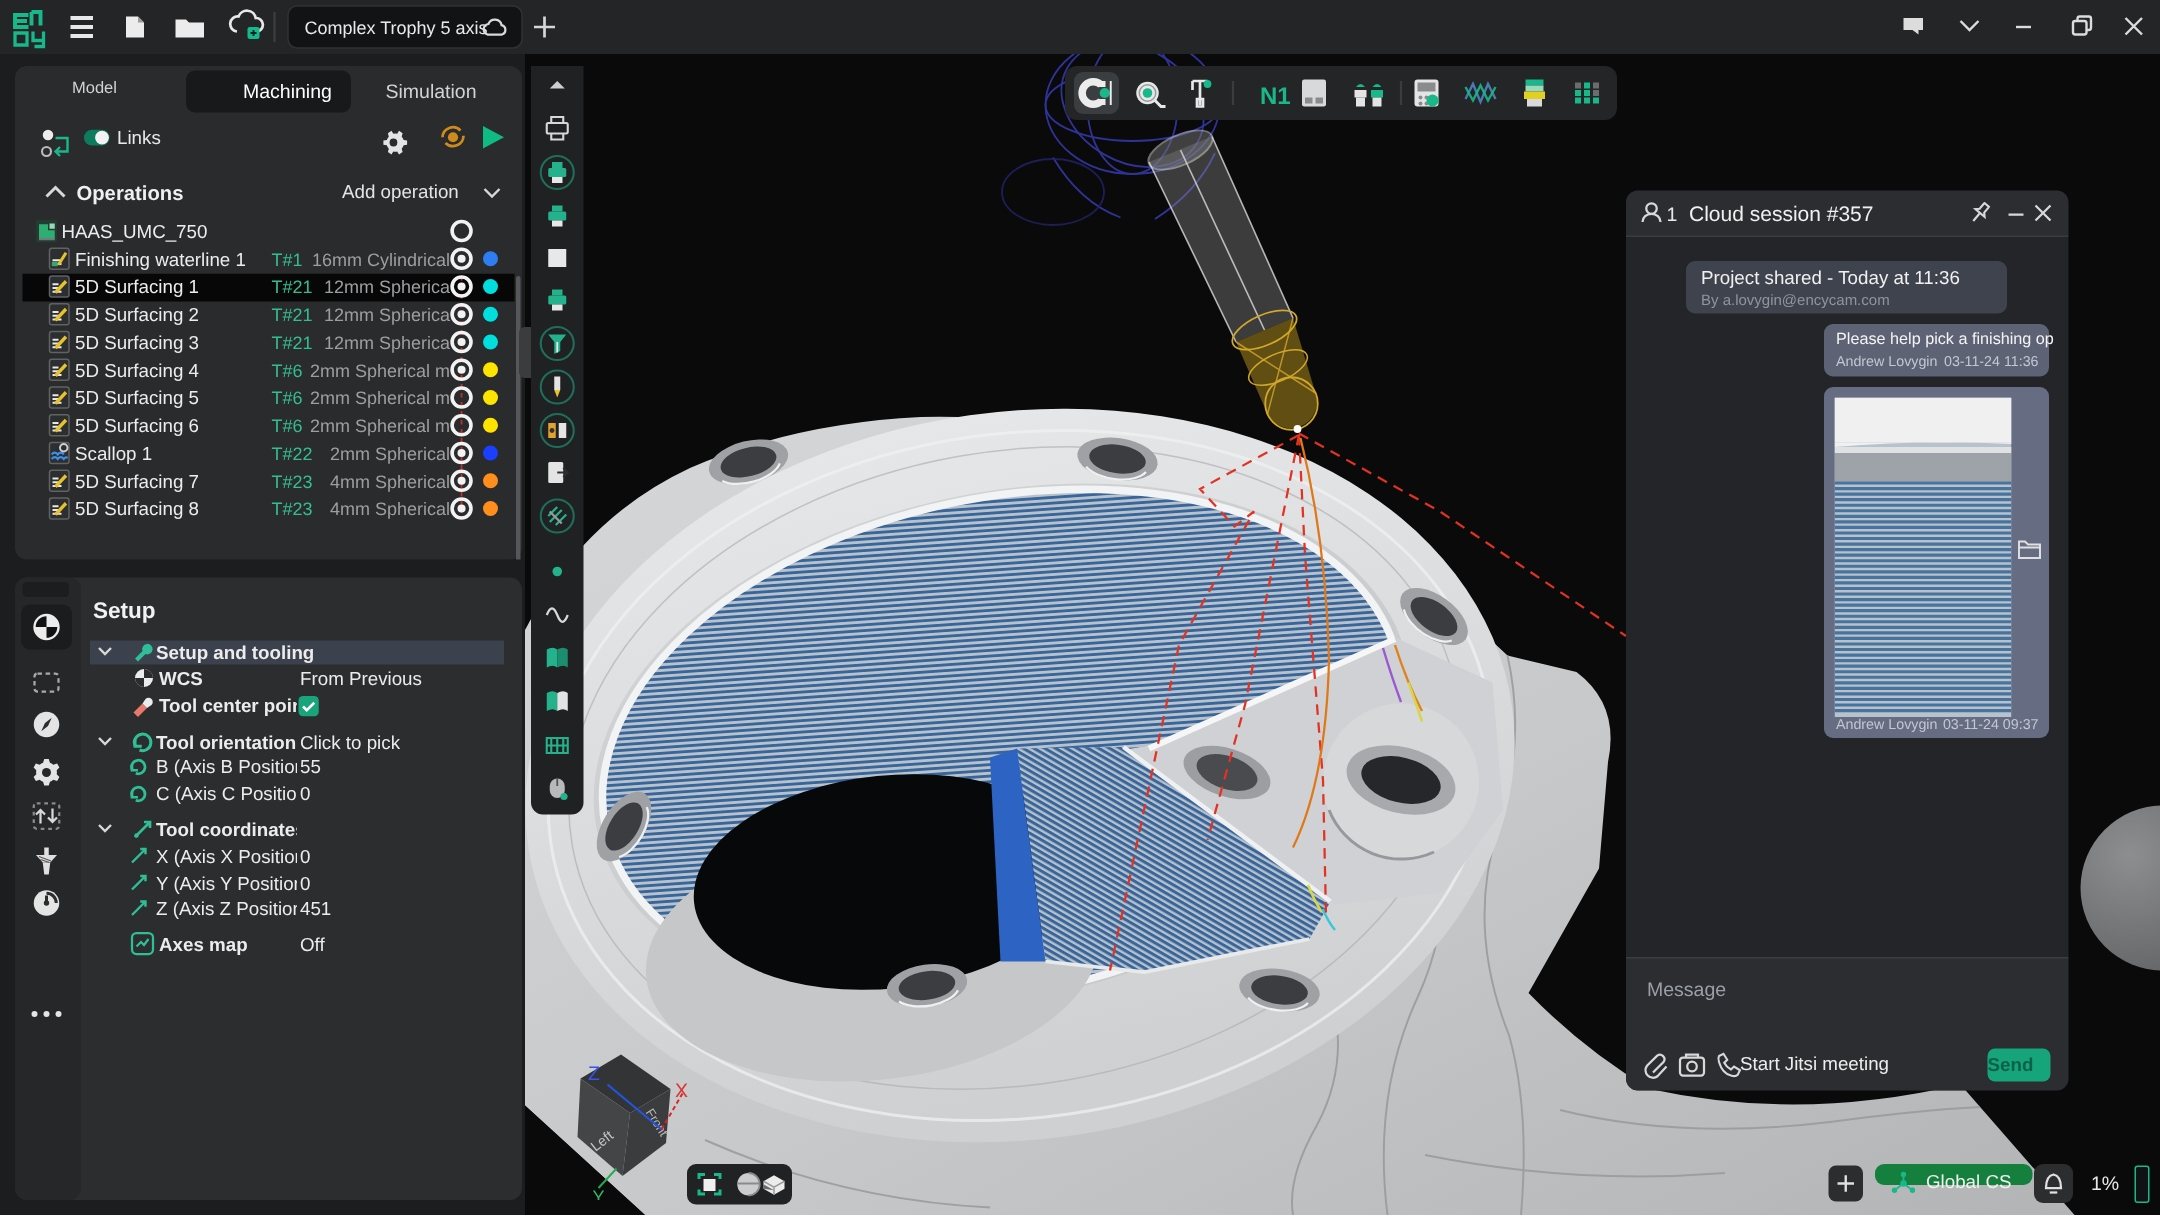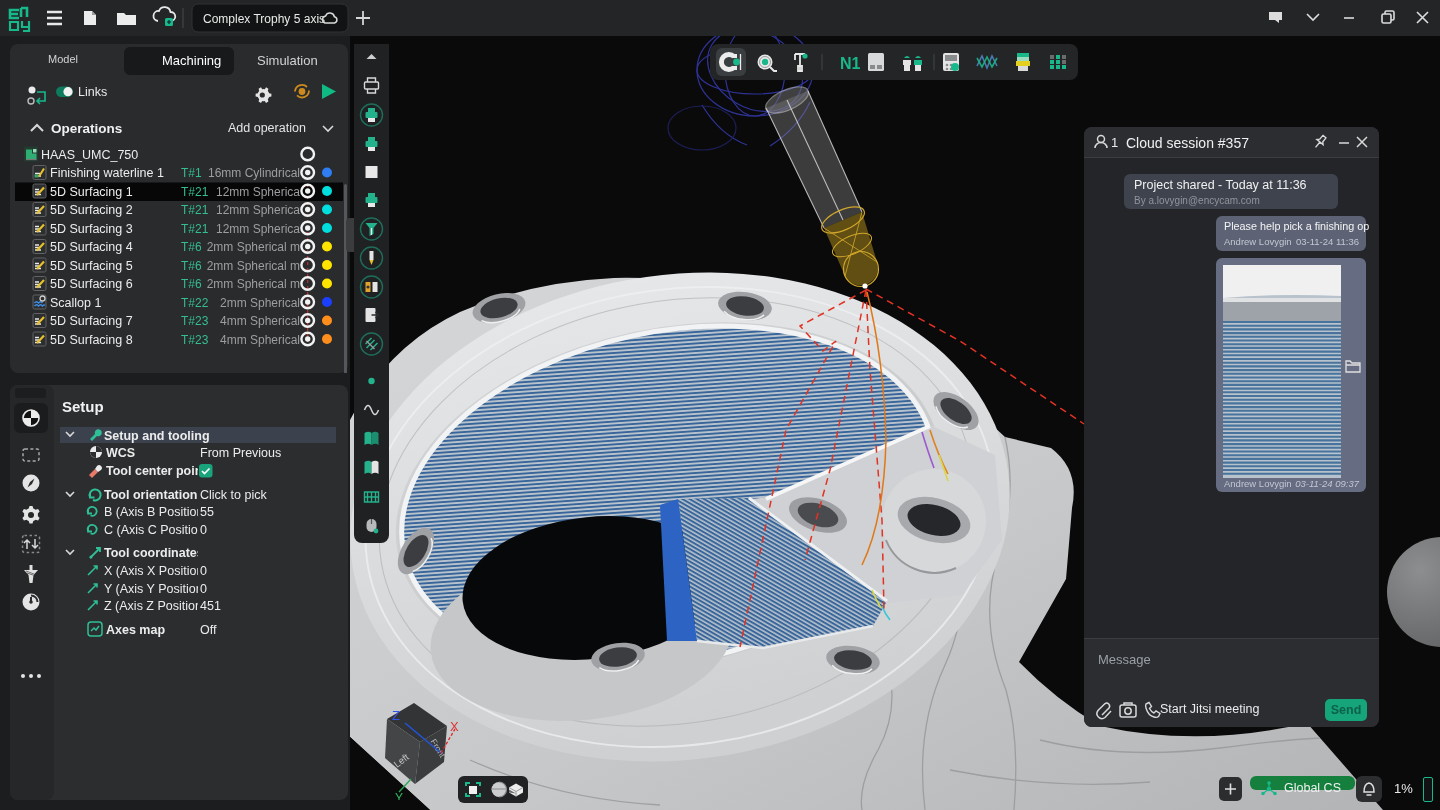--- a/index.html
+++ b/index.html
@@ -754,39 +754,39 @@
             <line x1="0" y1="197.6" x2="118" y2="197.6"></line>
             <line x1="0" y1="201.3" x2="118" y2="201.3"></line>
             <line x1="0" y1="205.0" x2="118" y2="205.0"></line>
             <line x1="0" y1="208.7" x2="118" y2="208.7"></line>
           </g>
       </svg>
       <svg class="abs" style="left:128px;top:100px" width="18" height="16">
           <path d="M2,3 h4 l2,2 h8 v9 h-14 z M2,7 h14" fill="none" stroke="#e0e0e0" stroke-width="1.3"></path>
         </svg>
       <div class="txt" style="left:8px;top:220px;font-size:9.5px;color:#c3c7d2;">Andrew Lovygin</div>
-      <div class="txt" style="right:7px;top:220px;font-size:9.5px;color:#c3c7d2;font-style:italic;">03-11-24 09:37</div>
+      <div class="txt" style="right:7px;top:220px;font-size:9.5px;color:#c3c7d2;">03-11-24 09:37</div>
     </div>
 
     <div class="abs" style="left:0;top:511px;width:295px;height:89px;background:#2b2d31;border-top:1px solid #3a3c40;">
       <div class="txt" style="left:14px;top:13px;font-size:13px;color:#9aa0a6;">Message</div>
       <svg class="abs" style="left:10px;top:60px" width="120" height="24">
 
         <path d="M8,16 L15,9 a3,3 0 0 0 -4.2,-4.2 L4,11.5 a5,5 0 0 0 7,7 L17,12" fill="none" stroke="#d8d8d8" stroke-width="1.5"></path>
 
         <g fill="none" stroke="#d8d8d8" stroke-width="1.5">
           <rect x="26" y="6" width="16" height="12" rx="2"></rect>
           <circle cx="34" cy="12" r="3.2"></circle>
           <path d="M30,6 v-2 h8 v2"></path>
         </g>
 
         <path d="M52,5 l3,-1.5 l2.5,4 l-2,2 a10,10 0 0 0 4.5,4.5 l2,-2 l4,2.5 l-1.5,3 q-1.5,1.5 -4.5,0.5 a10.5,15 0 0 1 -8,-9 q-0.8,-2.6 0,-4z" fill="none" stroke="#d8d8d8" stroke-width="1.4"></path>
       </svg>
       <div class="txt" style="left:76px;top:63px;font-size:12.5px;color:#ececec;">Start Jitsi meeting</div>
-      <div class="abs" style="left:241px;top:60px;width:42px;height:22px;background:#16a57b;border-radius:5px;text-align:center;">
+      <div class="abs" style="left:241px;top:60px;width:42px;height:22px;background:#16a57b;border-radius:5px;">
         <span style="font-size:12.5px;font-weight:bold;color:#0c6148;line-height:22px;">Send</span>
       </div>
     </div>
   </div>
 
   <svg class="abs" style="left:378px;top:695px;z-index:3" width="90" height="105" viewBox="378 695 90 105">
     <path d="M414,703 L447,726 L420,742 L387,719 Z" fill="#323436"></path>
     <path d="M387,719 L420,742 L415,784 L385,758 Z" fill="#434547"></path>
     <path d="M420,742 L447,726 L444,762 L415,784 Z" fill="#3a3c3e"></path>
     <text x="395" y="766" font-size="9.5" fill="#c4c4c4" transform="rotate(-38 399,764)">Left</text>

